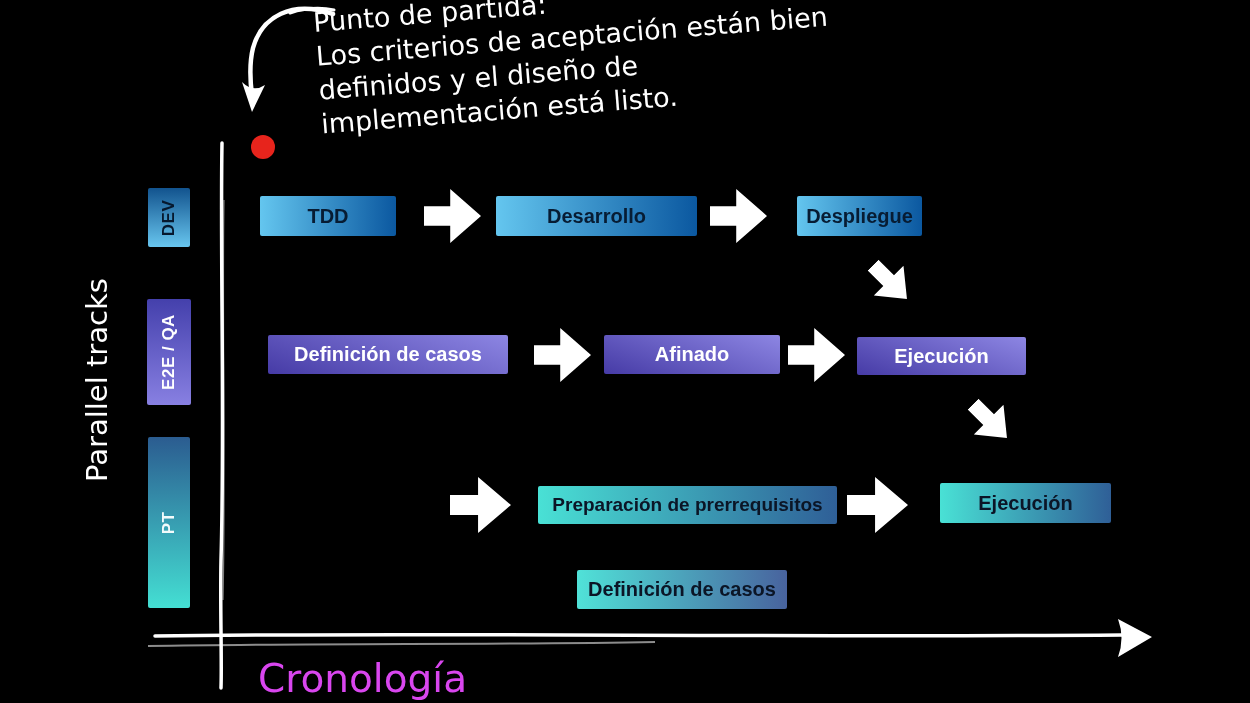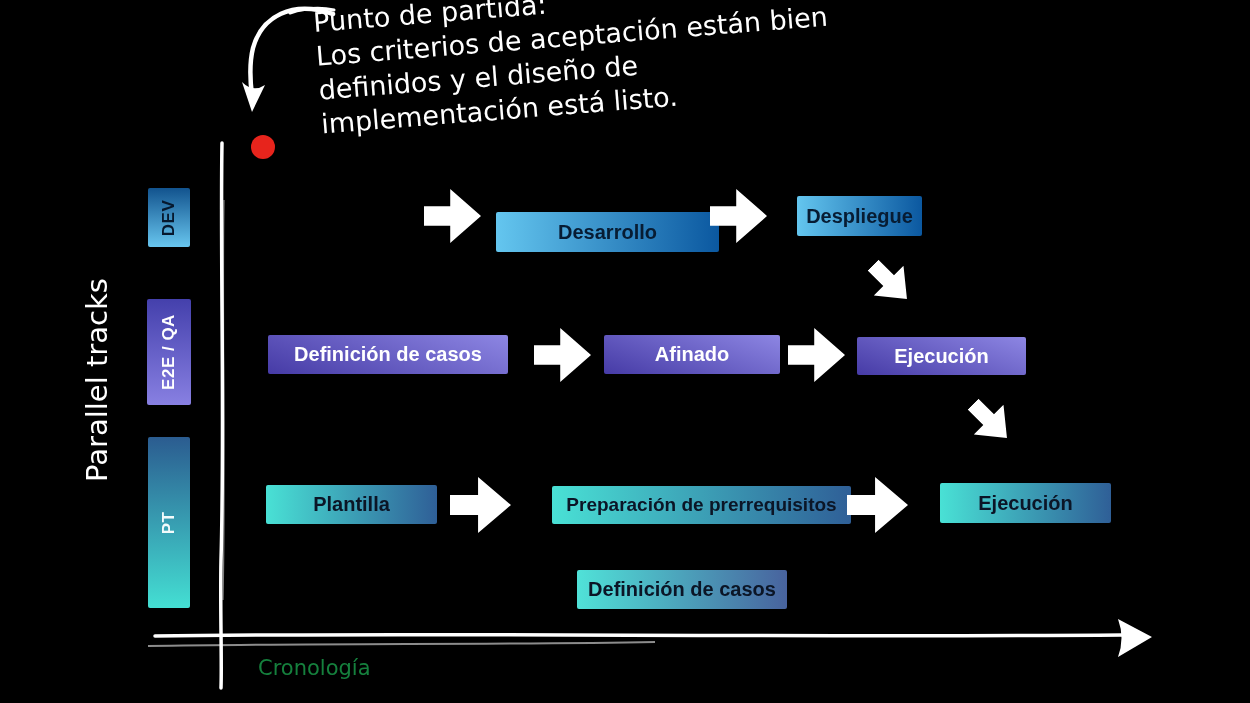--- a/index.html
+++ b/index.html
@@ -14,22 +14,22 @@
     position:absolute;left:312px;top:6px;width:580px;
     transform:rotate(-4.5deg);transform-origin:0 0;
     color:#fff;font-family:"DejaVu Sans",sans-serif;
     font-size:27px;line-height:34px;font-weight:400;
   }
 
   .red-dot{position:absolute;left:251px;top:135px;width:24px;height:24px;border-radius:50%;background:#e7241c;}
 
   
   .x-axis-label{
-    position:absolute;left:258px;top:656px;color:#15803d;
-    font-family:"DejaVu Sans",sans-serif;font-size:21px;
+    position:absolute;left:258px;top:656px;color:#d946ef;
+    font-family:"DejaVu Sans",sans-serif;font-size:39px;
   }
   .y-axis-label{
     position:absolute;left:69px;top:270px;width:56px;height:220px;
     display:flex;align-items:center;justify-content:center;color:#fff;
   }
   .y-axis-label span{
     transform:rotate(-90deg);white-space:nowrap;
     font-family:"DejaVu Sans",sans-serif;font-size:29px;
   }
 
@@ -102,36 +102,36 @@
   <div class="track dev">
     <span>DEV</span>
   </div>
   <div class="track e2e">
     <span>E2E / QA</span>
   </div>
   <div class="track pt">
     <span>PT</span>
   </div>
 
+  <div class="box dev" style="left:260px;top:196px;width:136px;height:40px">TDD</div>
   <div class="arrow" style="left:424px;top:189px;width:57px;height:54px"></div>
-  <div class="box dev" style="left:496px;top:212px;width:223px;height:40px">Desarrollo</div>
+  <div class="box dev" style="left:496px;top:196px;width:201px;height:40px">Desarrollo</div>
   <div class="arrow" style="left:710px;top:189px;width:57px;height:54px"></div>
   <div class="box dev" style="left:797px;top:196px;width:125px;height:40px">Despliegue</div>
 
   <div class="arrow diag" style="left:866px;top:261px;width:48px;height:42px"></div>
 
   <div class="box e2e" style="left:268px;top:335px;width:240px;height:39px">Definición de casos</div>
   <div class="arrow" style="left:534px;top:328px;width:57px;height:54px"></div>
   <div class="box e2e" style="left:604px;top:335px;width:176px;height:39px">Afinado</div>
   <div class="arrow" style="left:788px;top:328px;width:57px;height:54px"></div>
   <div class="box e2e" style="left:857px;top:337px;width:169px;height:38px">Ejecución</div>
 
   <div class="arrow diag" style="left:966px;top:400px;width:48px;height:42px"></div>
 
-  <div class="box pt" style="left:266px;top:485px;width:171px;height:39px">Plantilla</div>
   <div class="arrow" style="left:450px;top:477px;width:61px;height:56px"></div>
-  <div class="box pt" style="left:552px;top:486px;width:299px;height:38px;font-size:19px">Preparación de prerrequisitos</div>
+  <div class="box pt" style="left:538px;top:486px;width:299px;height:38px;font-size:19px">Preparación de prerrequisitos</div>
   <div class="arrow" style="left:847px;top:477px;width:61px;height:56px"></div>
   <div class="box pt" style="left:940px;top:483px;width:171px;height:40px">Ejecución</div>
 
   <div class="box ptblue" style="left:577px;top:570px;width:210px;height:39px">Definición de casos</div>
 
 </div>
 
 </body></html>

